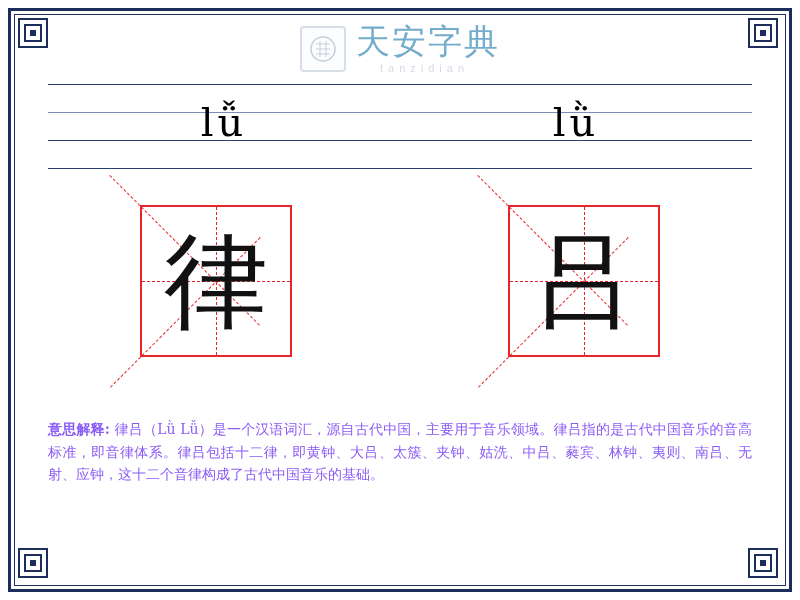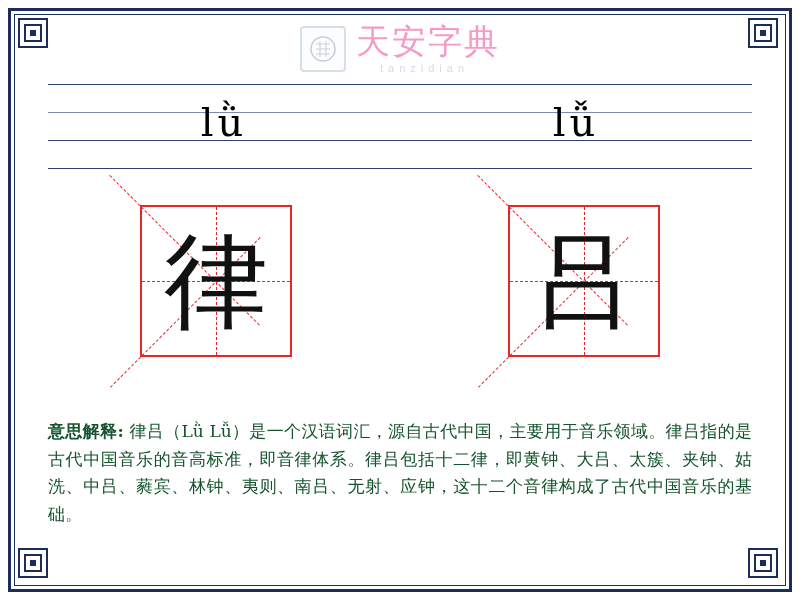--- a/index.html
+++ b/index.html
@@ -61,21 +61,21 @@
     border-radius: 4px;
     display: flex; align-items: center; justify-content: center;
     color: #9aa8bf;
     font-size: 26px;
     font-family: "DejaVu Serif", serif;
     background: #fbfcfe;
   }
   .brand-text { display: flex; flex-direction: column; align-items: flex-start; }
   .brand-title {
     font-size: 34px;
-    color: #ec4899;
+    color: #0369a1;
     letter-spacing: 2px;
     line-height: 1.05;
     font-family: "DejaVu Serif", serif;
   }
   .brand-sub {
     font-size: 11px;
     color: #b2bdd0;
     letter-spacing: 5px;
     font-family: "Liberation Sans", sans-serif;
     margin-top: 2px;
@@ -162,23 +162,23 @@
     font-size: 104px;
     color: #111111;
     line-height: 1;
   }
 
   
   .explain {
     position: absolute;
     left: 48px; right: 48px; top: 418px;
     font-family: "DejaVu Serif", serif;
-    font-size: 17px;
+    font-size: 14px;
     line-height: 1.62;
-    color: #14532d;
+    color: #8b5cf6;
     text-align: justify;
   }
   .explain .label {
     font-weight: bold;
   }
 </style>
 </head>
 <body>
 
 <div class="page">
@@ -220,24 +220,24 @@
     </div>
   </div>
 
   <div class="staff">
     <div class="line l1"></div>
     <div class="line l2 dashed"></div>
     <div class="line l3"></div>
     <div class="line l4"></div>
     <div class="pinyin-row">
       <div class="pinyin-cell">
-        <div class="pinyin">lǜ</div>
+        <div class="pinyin">lǚ</div>
       </div>
       <div class="pinyin-cell">
-        <div class="pinyin">lǚ</div>
+        <div class="pinyin">lǜ</div>
       </div>
     </div>
   </div>
 
   <div class="chars">
     <div class="tzg">
       <div class="v"></div>
       <div class="h"></div>
       <div class="d d1"></div>
       <div class="d d2"></div>

